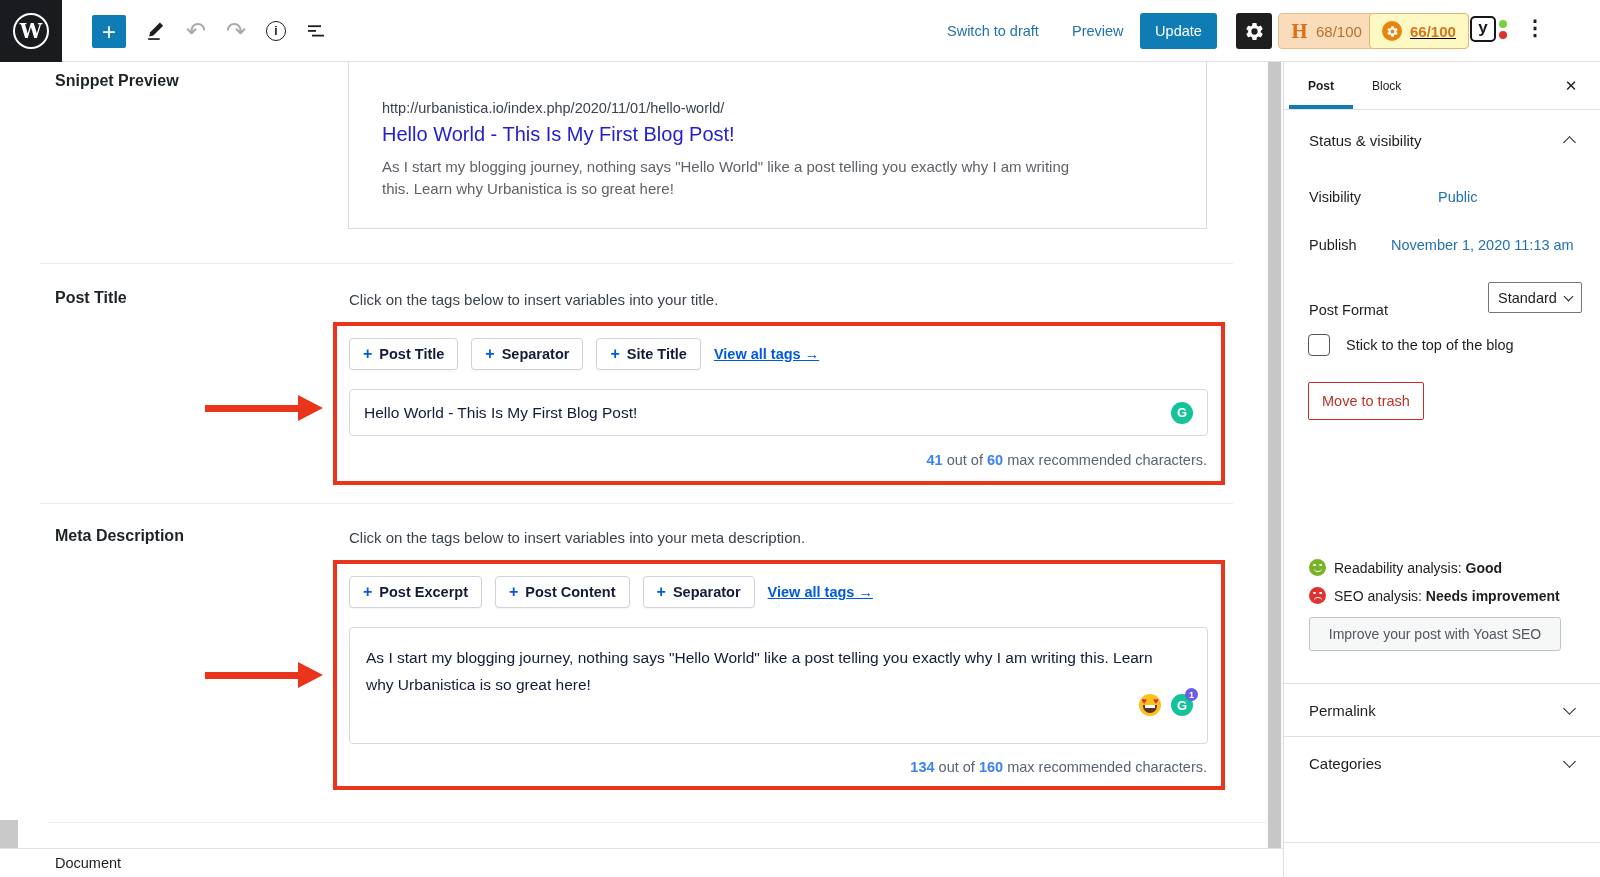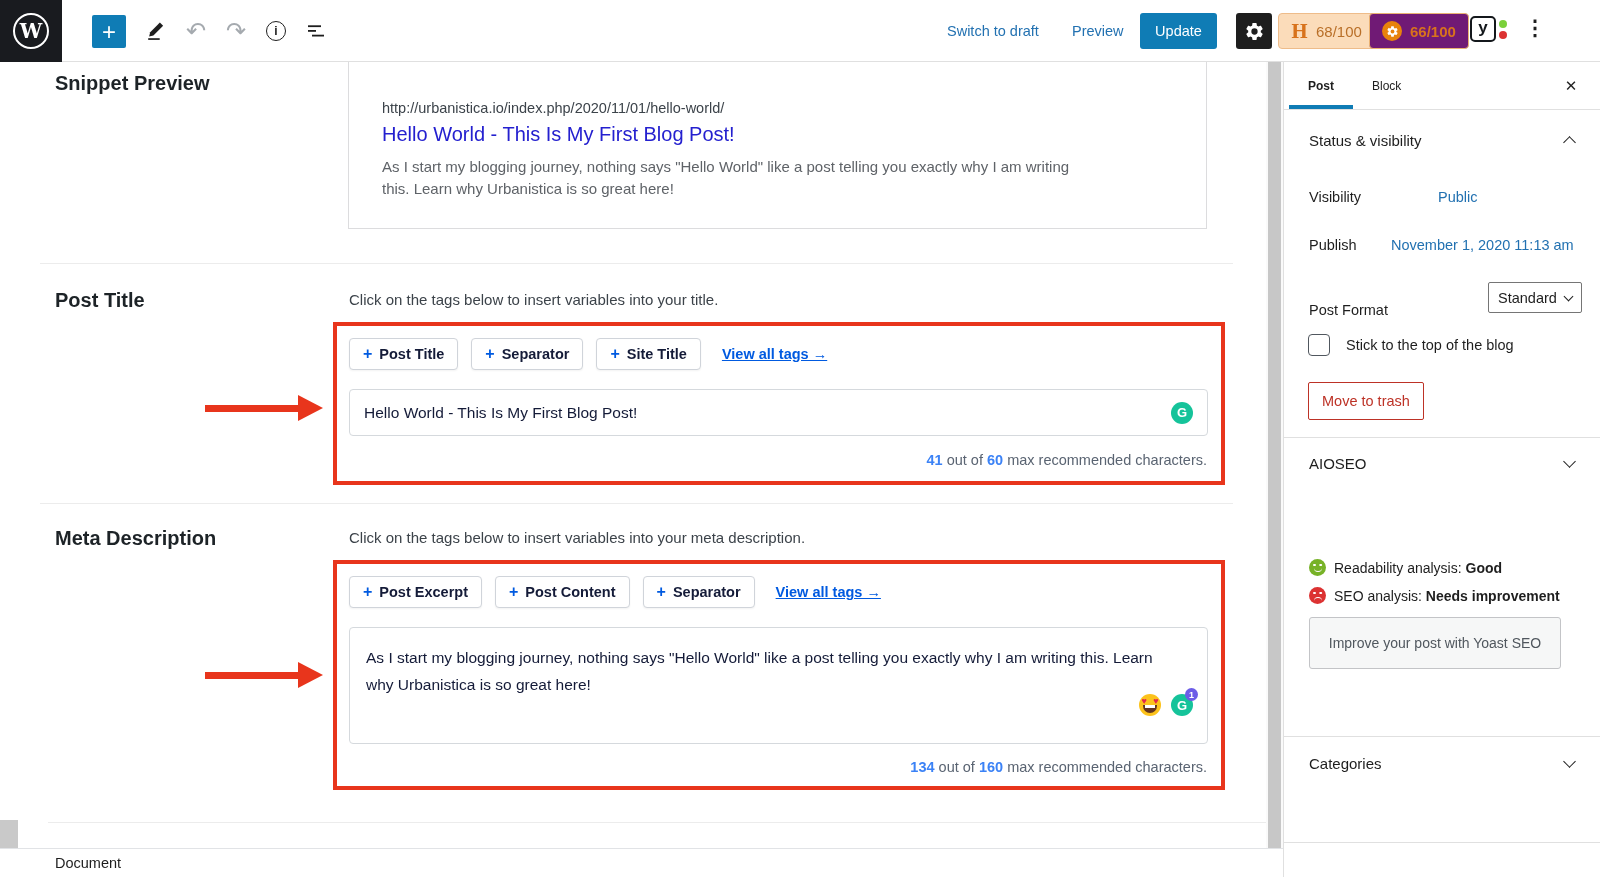--- a/index.html
+++ b/index.html
@@ -15,46 +15,46 @@
   .hicon svg { display:block; }
   .undo-redo { font-size:24px; color:#a5aaaf; }
   .info-circle { width:20px; height:20px; border:1.7px solid #1e1e1e; border-radius:50%; display:flex; align-items:center; justify-content:center; font-size:12px; font-weight:700; color:#1e1e1e; }
   .hlink { position:absolute; top:23px; font-size:14.5px; color:#2271b1; cursor:pointer; text-decoration:none; }
   .btn-update { position:absolute; left:1140px; top:13px; width:77px; height:36px; background:#0f7cb5; border:none; border-radius:3px; color:#fff; font-size:14.5px; font-weight:500; cursor:pointer; }
   .btn-gear { position:absolute; left:1236px; top:13px; width:36px; height:36px; background:#1e1e1e; border:none; border-radius:3px; display:flex; align-items:center; justify-content:center; cursor:pointer; }
   .badge { position:absolute; top:13px; height:36px; display:inline-flex; align-items:center; gap:8px; border-radius:4px; padding:0 12px; cursor:pointer; }
   .badge-h { left:1278px; background:#fbdcba; border:1px solid #eebc8a; }
   .badge-h .h-letter { font-family:"DejaVu Serif", serif; font-weight:700; font-size:18px; color:#d8731c; }
   .badge-h .score { font-size:15px; color:#b96f28; }
-  .badge-aio { left:1369px; background:#701a75; border:1px solid #eab272; }
+  .badge-aio { left:1369px; background:#fef9c3; border:1px solid #eab272;text-decoration:underline; }
   .badge-aio .score { font-size:15px; font-weight:700; color:#d8731c; }
   .aio-circle { width:20px; height:20px; border-radius:50%; background:#e8830c; display:flex; align-items:center; justify-content:center; }
   .yoast-btn { position:absolute; left:1470px; top:16px; display:flex; align-items:center; gap:3px; cursor:pointer; }
   .yoast-square { width:26px; height:26px; border:2.5px solid #14181c; border-radius:5px; display:flex; align-items:center; justify-content:center; font-size:17px; font-weight:700; color:#14181c; padding-bottom:2px; }
   .yoast-dots { display:flex; flex-direction:column; gap:3px; }
   .dot { width:8px; height:8px; border-radius:50%; }
   .dot.green { background:#7ad03a; } .dot.red { background:#dc3232; }
   .kebab { position:absolute; left:1523px; top:16px; width:24px; height:30px; font-size:21px; font-weight:700; color:#1e1e1e; text-align:center; cursor:pointer; }
 
   
   .main { position:absolute; left:0; top:62px; width:1266px; height:786px; background:#fff; }
-  .sec-label { position:absolute; left:55px; font-size:20px; font-weight:700; color:#1d2327; }
+  .sec-label { position:absolute; left:55px; font-size:16px; font-weight:700; color:#1d2327; }
   .hint { position:absolute; left:349px; font-size:15px; color:#3c434a; }
   .hr { position:absolute; height:1px; background:#ececec; }
 
   .snippet-card { position:absolute; left:348px; top:0; width:859px; height:167px; border:1px solid #dcdcde; border-top:none; background:#fff; }
   .sp-url { position:absolute; left:33px; top:38px; font-size:14.5px; color:#3c434a; }
   .sp-title { position:absolute; left:33px; top:61px; font-size:20px; color:#2420cf; }
   .sp-desc { position:absolute; left:33px; top:94px; width:705px; font-size:15px; line-height:22px; color:#5f6368; }
 
   .red-box { position:absolute; left:333px; width:892px; border:4px solid #e8351c; }
   .tag-row { position:absolute; left:349px; display:flex; align-items:center; gap:13px; }
   .tag-btn { height:32px; padding:0 13px; display:inline-flex; align-items:center; gap:7px; background:#fff; border:1px solid #d0d4da; border-radius:4px; font-family:"Liberation Sans",sans-serif; font-size:14.5px; font-weight:600; color:#141b38; box-shadow:0 1px 2px rgba(0,0,0,.05); cursor:pointer; }
   .tag-btn .plus { color:#005ae0; font-weight:700; font-size:16px; }
-  .view-all { font-size:14.5px; font-weight:600; color:#005ae0; text-decoration:underline; margin-left:8px; cursor:pointer; }
+  .view-all { font-size:14.5px; font-weight:600; color:#005ae0; text-decoration:underline; margin-left:0; cursor:pointer; }
 
   .seo-input { position:absolute; left:349px; width:859px; height:47px; border:1px solid #d5d9dd; border-radius:4px; background:#fff; display:flex; align-items:center; padding:0 14px; font-size:15.5px; color:#141b38; cursor:text; }
   .seo-input .val { flex:1; }
   .gram { width:22px; height:22px; border-radius:50%; background:#15c39a; color:#fff; font-size:13px; font-weight:700; display:flex; align-items:center; justify-content:center; position:relative; cursor:pointer; }
   .gram .gbadge { position:absolute; right:-5px; top:-6px; width:13px; height:13px; border-radius:50%; background:#6c5ce7; color:#fff; font-size:9px; font-weight:700; display:flex; align-items:center; justify-content:center; }
   .counter { position:absolute; right:59px; font-size:14.5px; color:#5a6472; text-align:right; }
   .counter b { color:#3b82f6; }
 
   .seo-textarea { position:absolute; left:349px; top:565px; width:859px; height:117px; border:1px solid #d5d9dd; border-radius:4px; background:#fff; padding:16px; cursor:text; }
   .seo-textarea .val { display:block; width:805px; font-size:15.5px; line-height:27px; color:#141b38; }
@@ -95,21 +95,21 @@
   .fselect .chev { width:7px; height:7px; transform:rotate(45deg); margin-top:-3px; }
   .checkbox { position:absolute; left:24px; top:272px; width:22px; height:22px; border:1.5px solid #50575e; border-radius:4px; background:#fff; cursor:pointer; }
   .btn-trash { position:absolute; left:24px; top:320px; height:38px; padding:0 13px; background:#fff; border:1px solid #bd3226; border-radius:2px; color:#bd3226; font-size:14.5px; cursor:pointer; }
   .yrow { position:absolute; left:25px; display:flex; align-items:center; gap:8px; font-size:14px; color:#1e1e1e; }
   .face { width:17px; height:17px; border-radius:50%; position:relative; flex:none; }
   .face.good { background:#6fa44; background:#5ead22; background:#77b227; }
   .face.bad { background:#dc3232; }
   .face .eyes { position:absolute; top:4.5px; left:4px; width:2.6px; height:2.6px; background:#fff; border-radius:50%; box-shadow:6.2px 0 0 #fff; }
   .face .mouth { position:absolute; left:4.5px; top:8px; width:8px; height:4.5px; border-bottom:1.7px solid #fff; border-radius:0 0 8px 8px; }
   .face.bad .mouth { border-bottom:none; border-top:1.7px solid #fff; border-radius:8px 8px 0 0; top:9.5px; }
-  .btn-improve { position:absolute; left:25px; top:555px; width:252px; height:52px; background:#f6f7f7; border:1px solid #c3c4c7; border-radius:3px; font-size:14px; color:#50575e; cursor:pointer; font-family:"Liberation Sans",sans-serif; }
+  .btn-improve { position:absolute; left:25px; top:555px; width:252px; height:34px; background:#f6f7f7; border:1px solid #c3c4c7; border-radius:3px; font-size:14px; color:#50575e; cursor:pointer; font-family:"Liberation Sans",sans-serif; }
 </style>
 </head>
 <body>
 
 <div class="screen">
 
   <div class="topbar">
     <div class="wp-logo">
       <span class="wp-circle">
           <span>W</span>
@@ -291,41 +291,41 @@
     <div class="fselect">
       <span>Standard</span>
       <span class="chev"></span>
     </div>
 
     <div class="checkbox"></div>
     <div class="srow" style="left:62px; top:275px">Stick to the top of the blog</div>
 
     <button class="btn-trash">Move to trash</button>
 
-    <div class="panel" style="top:375px; height:51px">
-      <span>AIOSEO</span>
-      <span class="chev down"></span>
-    </div>
 
     <div class="yrow" style="top:497px">
       <span class="face good">
           <span class="eyes"></span>
           <span class="mouth"></span>
         </span>
       <span><span>Readability analysis: </span><b>Good</b></span>
     </div>
     <div class="yrow" style="top:525px">
       <span class="face bad">
           <span class="eyes"></span>
           <span class="mouth"></span>
         </span>
       <span><span>SEO analysis: </span><b>Needs improvement</b></span>
     </div>
     <button class="btn-improve">Improve your post with Yoast SEO</button>
 
+    <div class="panel" style="top:621px; height:53px">
+      <span>Permalink</span>
+      <span class="chev down"></span>
+    </div>
     <div class="panel" style="top:674px; height:53px">
       <span>Categories</span>
       <span class="chev down"></span>
     </div>
     <div style="position:absolute; left:0; top:780px; width:100%; height:1px; background:#e0e0e0"></div>
   </div>
 
 </div>
 
 </body></html>

